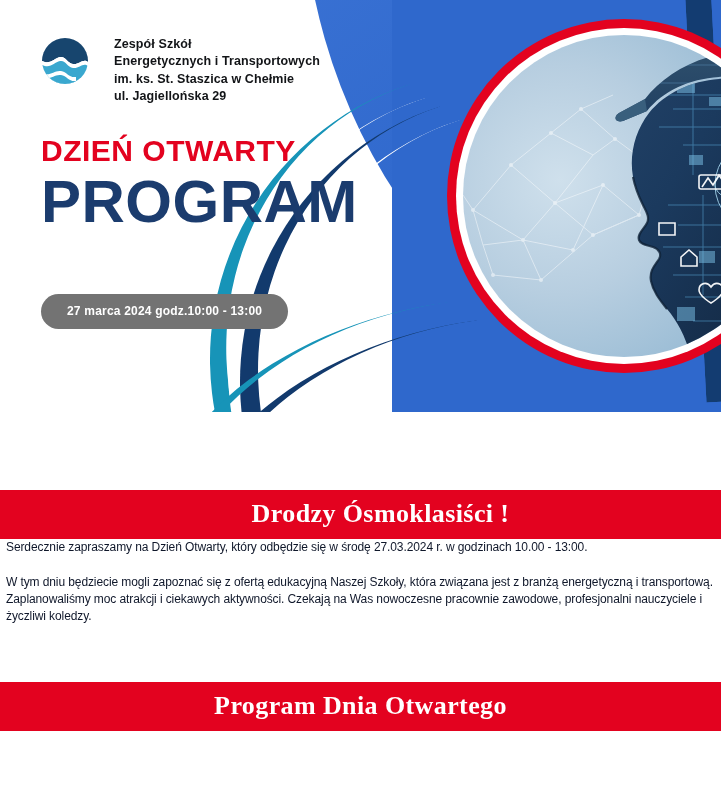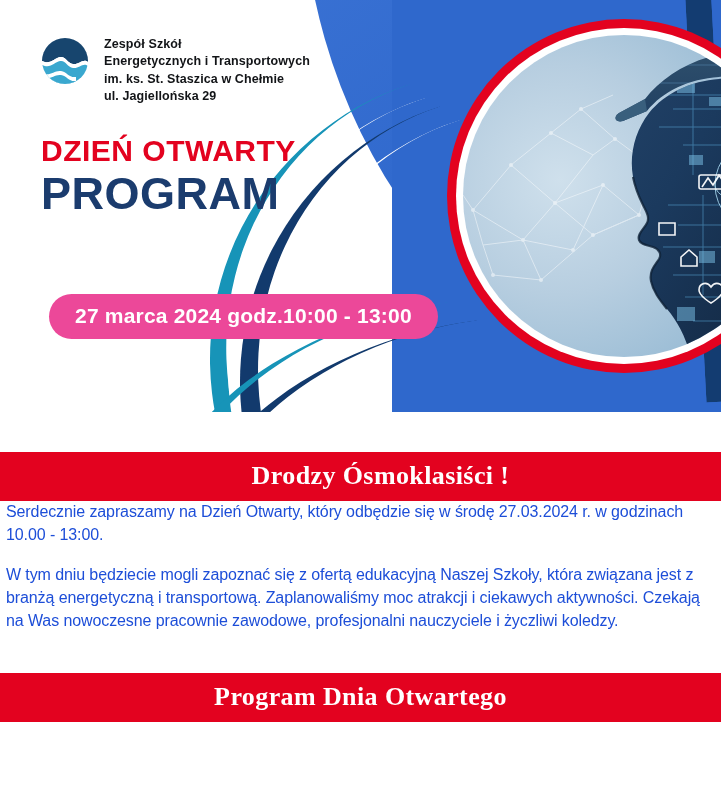--- a/index.html
+++ b/index.html
@@ -123,76 +123,76 @@
     background:radial-gradient(circle at 30% 45%, #cfe0ec 0%, #b7cee0 40%, #9dbed6 72%, #8fb4cf 100%);
   }
   
   .plexus{position:absolute;left:0;top:0;width:322px;height:322px;opacity:.55;}
   
   .head{position:absolute;left:0;top:0;width:322px;height:322px;}
 
   
   .logo-row{
     position:absolute; left:40px; top:36px;
-    display:flex; align-items:flex-start; gap:14px;
+    display:flex; align-items:flex-start; gap:24px;
     z-index:6;
   }
   .logo-mark{width:50px;height:50px;flex:none;}
   .logo-text{
     font-size:12.5px; font-weight:bold; line-height:1.38;
     color:#121417; letter-spacing:.1px; white-space:pre-line;
   }
 
   
   .headline{
     position:absolute; left:41px; top:136px; z-index:6;
   }
   .h-red{
     font-size:30px; font-weight:bold; color:#e3021f;
     letter-spacing:.5px; line-height:1.02; margin:0;
   }
   .h-navy{
-    font-size:45px; font-weight:bold; color:#1b3c6e;
+    font-size:60px; font-weight:bold; color:#1b3c6e;
     letter-spacing:.5px; line-height:1.02; margin:4px 0 0 0;
   }
 
   
   .date-pill{
-    position:absolute; left:49px; top:294px; z-index:6;
-    background:#ec4899; color:#ffffff;
+    position:absolute; left:41px; top:294px; z-index:6;
+    background:#737373; color:#ffffff;
     border-radius:24px;
     padding:10px 26px 11px 26px;
-    font-size:21px; font-weight:bold; letter-spacing:.2px;
+    font-size:12px; font-weight:bold; letter-spacing:.2px;
     display:inline-block;
   }
 
   
   .body-wrap{
     position:relative;
     width:721px;
     background:#ffffff;
     padding:0;
   }
   .band{
     background:#e3021f;
     color:#ffffff;
     text-align:center;
     font-family:"Liberation Serif", serif;
     font-weight:bold;
     font-size:26px;
     letter-spacing:.4px;
     padding:9px 0 10px 0;
   }
-  .band-top{margin-top:40px;padding-left:40px;}
-  .band-bottom{margin-top:5px;font-family:Liberation Serif, serif;}
+  .band-top{margin-top:78px;padding-left:40px;}
+  .band-bottom{margin-top:22px;font-family:Liberation Serif, serif;}
 
   .copy{
     padding:0 6px;
-    color:#1d4ed8;
-    font-size:16px;
+    color:#0f172a;
+    font-size:12px;
     line-height:1.42;
     letter-spacing:-.1px;
   }
   .copy p{margin:0;}
   .copy .p-gap{height:18px;}
   .copy .p-gap-sm{height:17px;}
   .copy-first{margin-top:25px;}
 </style>
 </head>
 <body>

